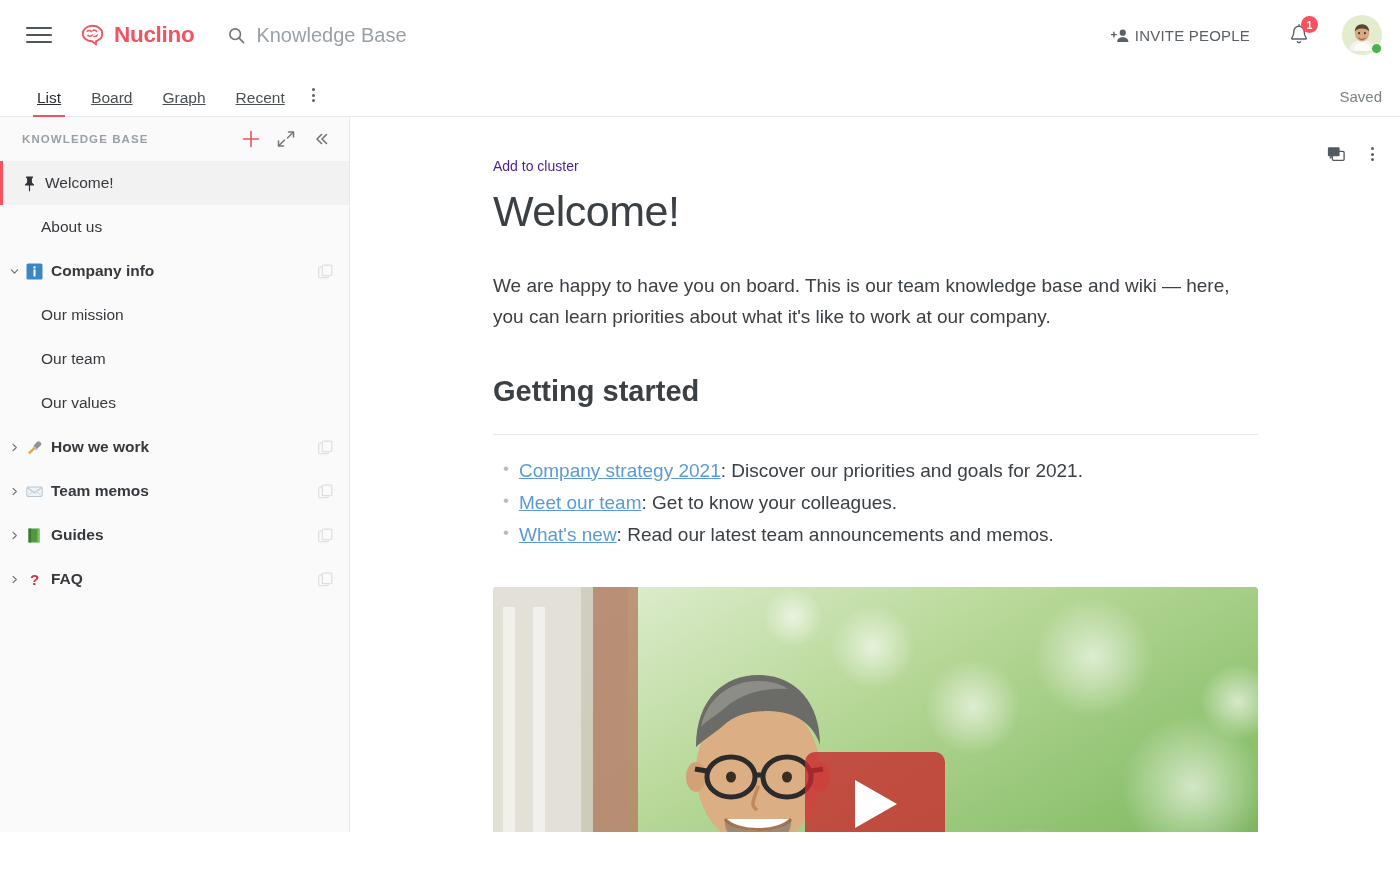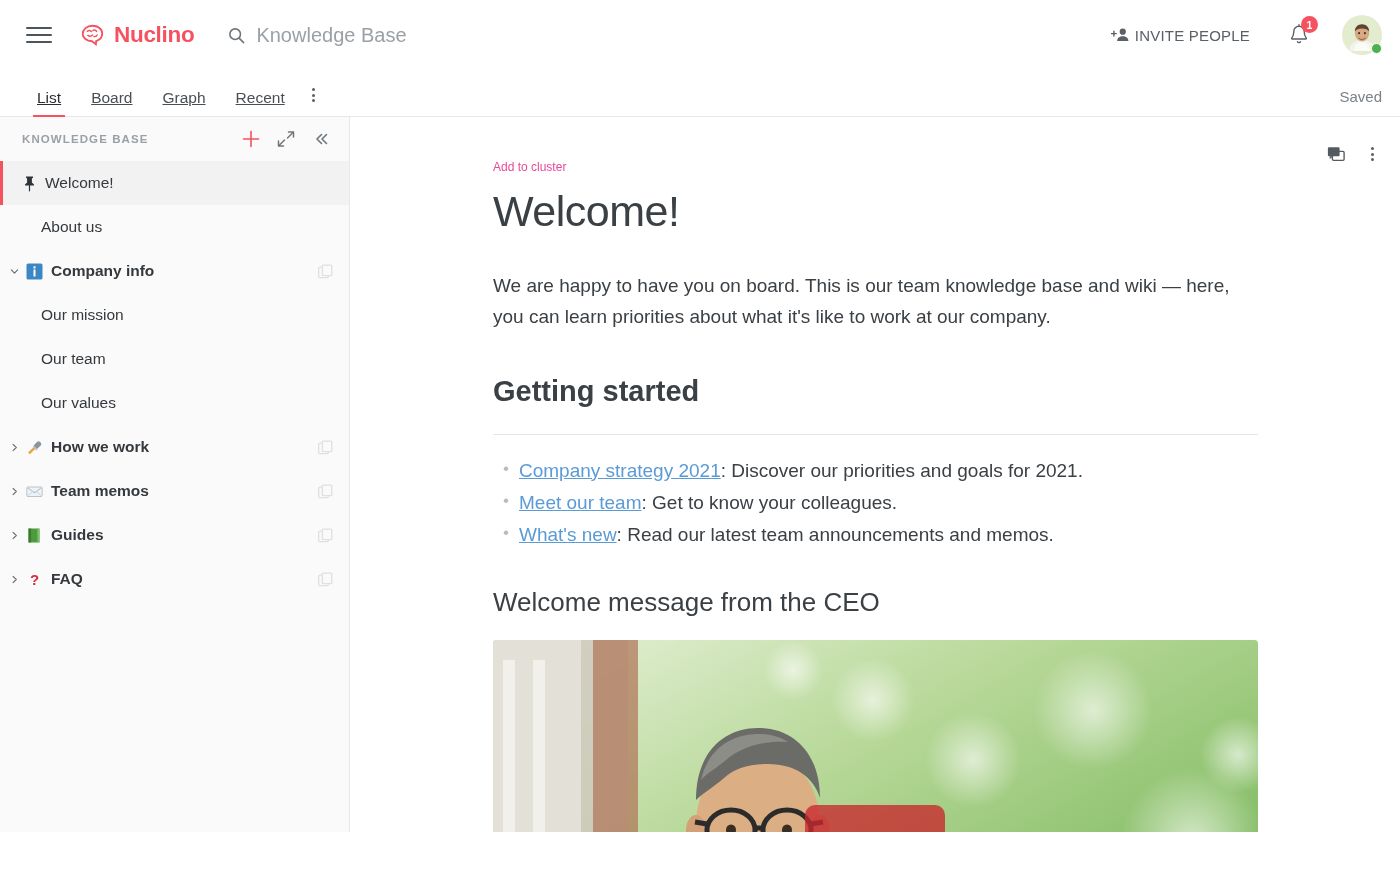--- a/index.html
+++ b/index.html
@@ -32,21 +32,21 @@
     font-size: 22.5px; font-weight: bold; color: #f5515f; letter-spacing: -0.3px;
   }
 
   .search { display: flex; align-items: center; gap: 11px; margin-left: 34px; cursor: text; }
   .search-icon { width: 17px; height: 17px; flex: 0 0 auto; }
   .search-text { font-size: 20px; color: #9aa0a6; font-weight: 400; }
 
   .topbar-spacer { flex: 1 1 auto; }
 
   .invite {
-    display: flex; align-items: flex-start; gap: 5px; cursor: pointer; margin-right: 38px;
+    display: flex; align-items: flex-end; gap: 5px; cursor: pointer; margin-right: 38px;
   }
   .invite-icon { width: 19px; height: 16px; flex: 0 0 auto; }
   .invite-label { font-size: 15px; color: #5b6066; letter-spacing: 0.2px; }
 
   .bell-wrap { position: relative; cursor: pointer; margin-right: 32px; width: 22px; height: 24px; }
   .bell-badge {
     position: absolute; top: -7px; right: -8px;
     width: 17px; height: 17px; border-radius: 50%;
     background: #f5515f; color: #fff; font-size: 10.5px; font-weight: bold;
     display: flex; align-items: center; justify-content: center;
@@ -144,21 +144,21 @@
   .main { flex: 1 1 auto; position: relative; overflow: hidden; background: #fff; }
   .main-actions {
     position: absolute; top: 26px; right: 20px; display: flex; align-items: center; gap: 20px;
   }
   .ma-icon { cursor: pointer; display: flex; align-items: center; justify-content: center; }
   .ma-kebab { flex-direction: column; gap: 2.5px; display: flex; align-items: center; padding: 4px 6px; cursor: pointer; }
   .ma-kebab i { width: 3px; height: 3px; border-radius: 50%; background: #5b6066; display: block; }
 
   .doc { padding: 40px 0 0 143px; max-width: 910px; }
   .add-cluster {
-    font-size: 12px; color: #ec4899; cursor: pointer; margin-bottom: 14px; display: inline-block;
+    font-size: 14px; color: #4c1d95; cursor: pointer; margin-bottom: 14px; display: inline-block;
   }
   .doc-title {
     font-size: 43px; font-weight: 400; color: #3b4045; letter-spacing: -0.5px;
     margin-bottom: 36px; line-height: 1.1;
   }
   .doc-p {
     font-size: 19px; color: #3b4045; line-height: 1.62; max-width: 745px; margin-bottom: 42px;
   }
   .doc-h2 {
     font-size: 29px; font-weight: 700; color: #3b4045; padding-bottom: 26px;
@@ -468,21 +468,20 @@
             <span class="doc-link">Company strategy 2021</span><span>: Discover our priorities and goals for 2021.</span>
           </li>
           <li class="doc-li">
             <span class="doc-link">Meet our team</span><span>: Get to know your colleagues.</span>
           </li>
           <li class="doc-li">
             <span class="doc-link">What's new</span><span>: Read our latest team announcements and memos.</span>
           </li>
         </ul>
 
-        <h3 class="doc-h3">Welcome message from the CEO</h3>
 
         <div class="video">
           <svg class="video-bg" viewBox="0 0 765 430" preserveAspectRatio="xMidYMid slice">
             <defs>
               <linearGradient id="bokeh" x1="0" y1="0" x2="1" y2="1">
                 <stop offset="0%" stop-color="#e8f2dc"></stop>
                 <stop offset="35%" stop-color="#b9d99a"></stop>
                 <stop offset="70%" stop-color="#89bf6a"></stop>
                 <stop offset="100%" stop-color="#5f9c46"></stop>
               </linearGradient>

